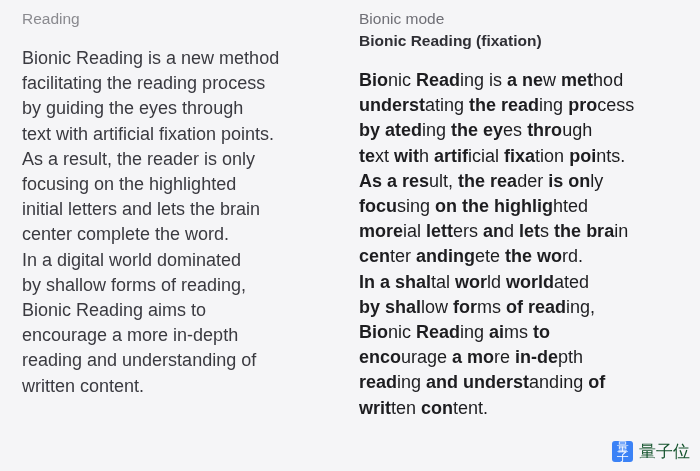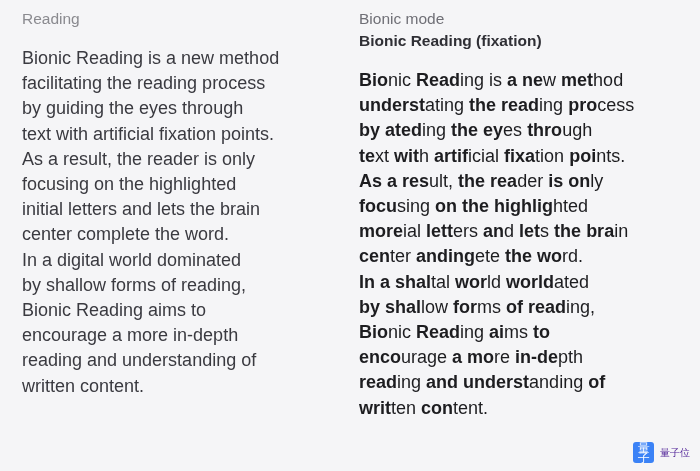--- a/index.html
+++ b/index.html
@@ -84,22 +84,22 @@
     font-size: 12px;
     line-height: 10px;
     display: flex;
     align-items: center;
     justify-content: center;
     text-align: center;
     letter-spacing: -0.5px;
     font-family: "DejaVu Sans", sans-serif;
   }
   .wm-text {
-    font-size: 10px;
-    color: #4c1d95;
+    font-size: 17px;
+    color: #14532d;
     font-family: Liberation Sans, sans-serif;
   }
 </style>
 </head>
 <body>
 
 <div class="page">
 
   <div class="column left">
     <div class="heading">

